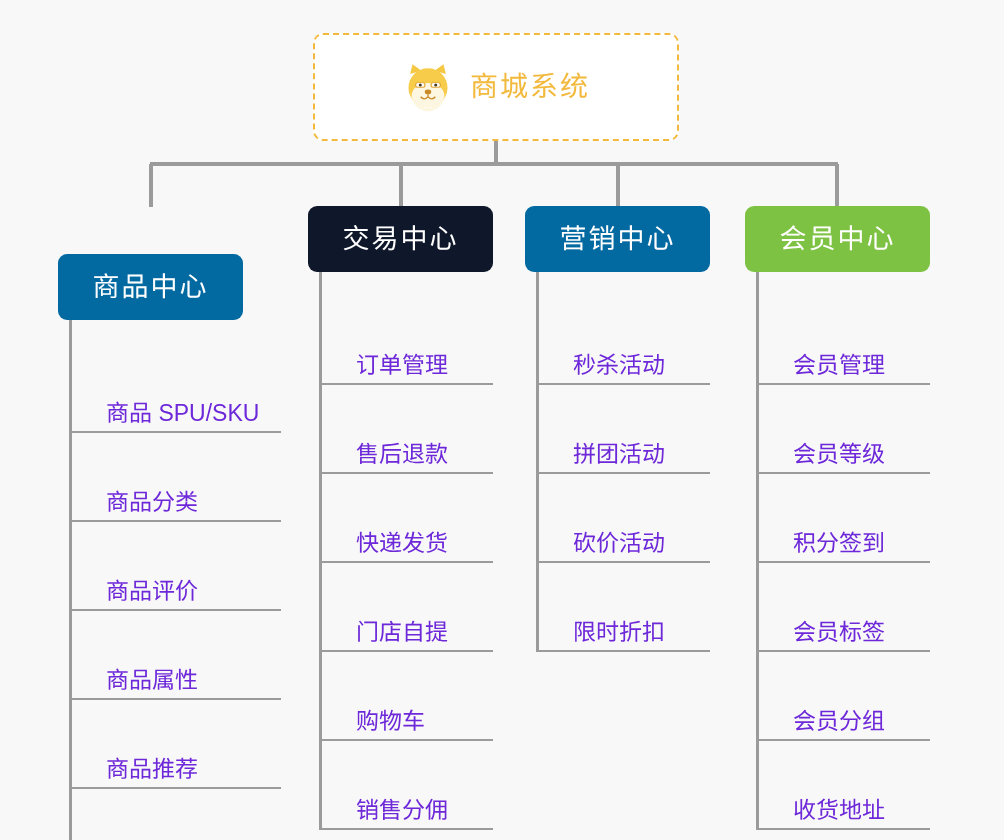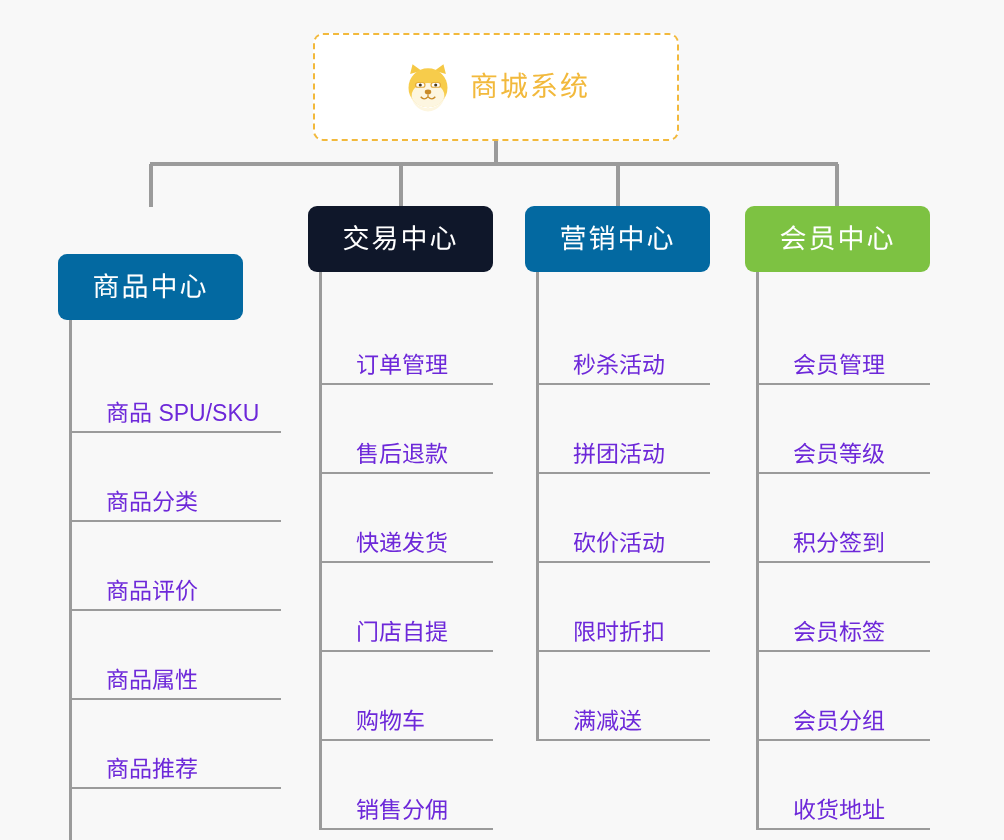--- a/index.html
+++ b/index.html
@@ -224,23 +224,20 @@
       </div>
       <div class="leaf-item">
         <span class="leaf-label">拼团活动</span>
       </div>
       <div class="leaf-item">
         <span class="leaf-label">砍价活动</span>
       </div>
       <div class="leaf-item">
         <span class="leaf-label">限时折扣</span>
       </div>
-      <div class="leaf-item">
-        <span class="leaf-label">满减送</span>
-      </div>
     </div>
   </div>
 
   <div class="branch branch-member">
     <div class="branch-header">
       <span>会员中心</span>
     </div>
     <div class="leaf-list">
       <div class="leaf-item">
         <span class="leaf-label">会员管理</span>

